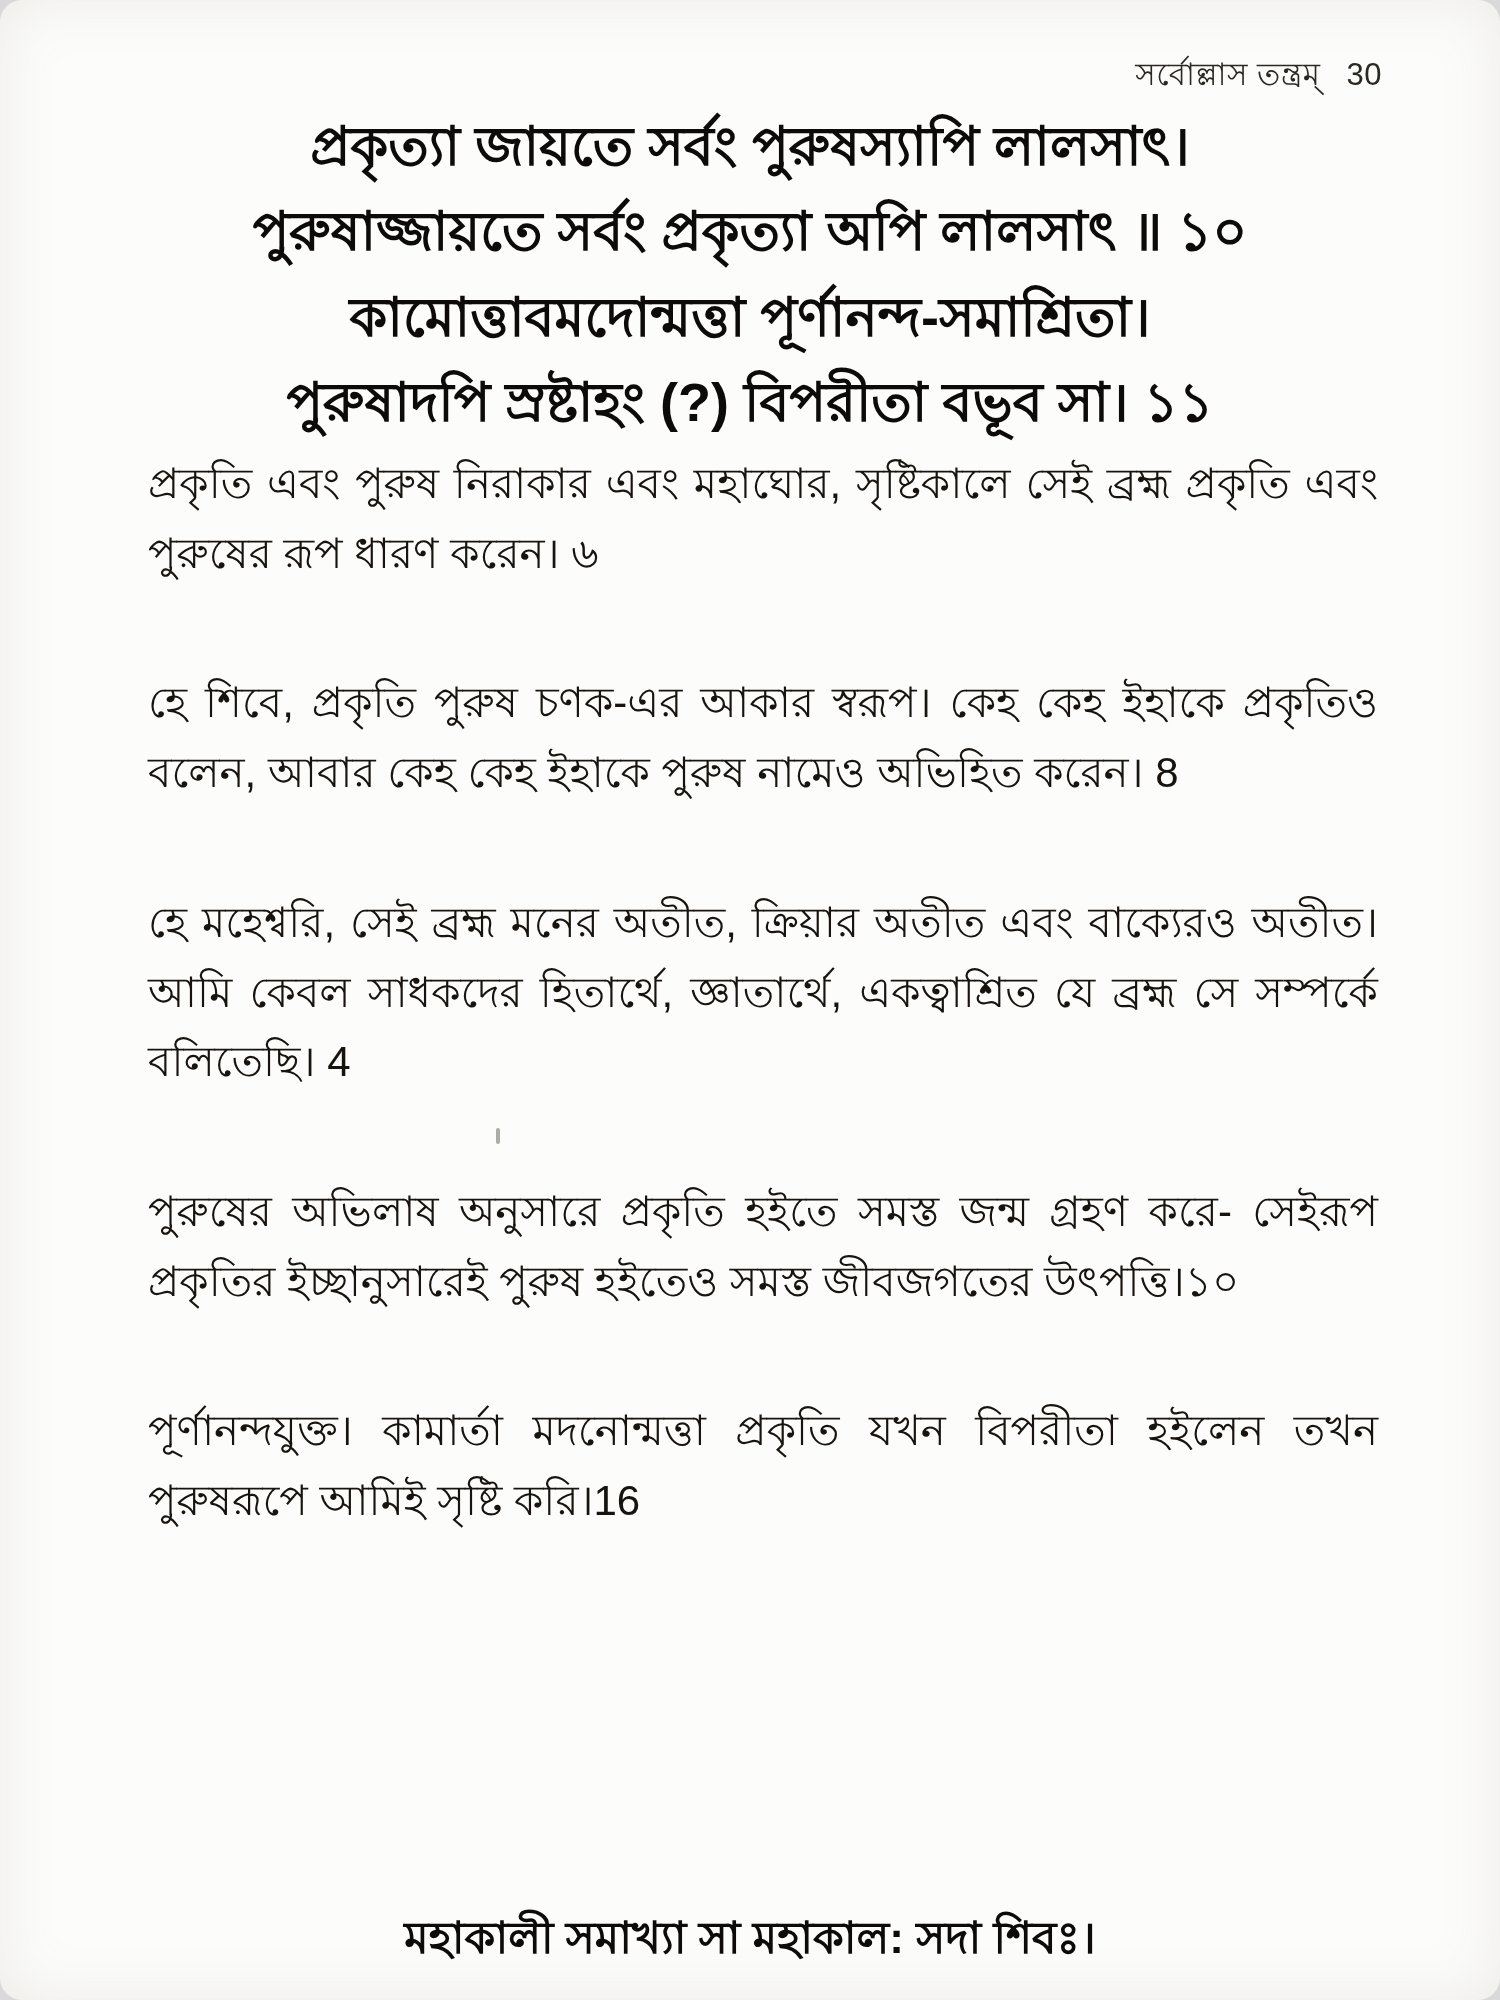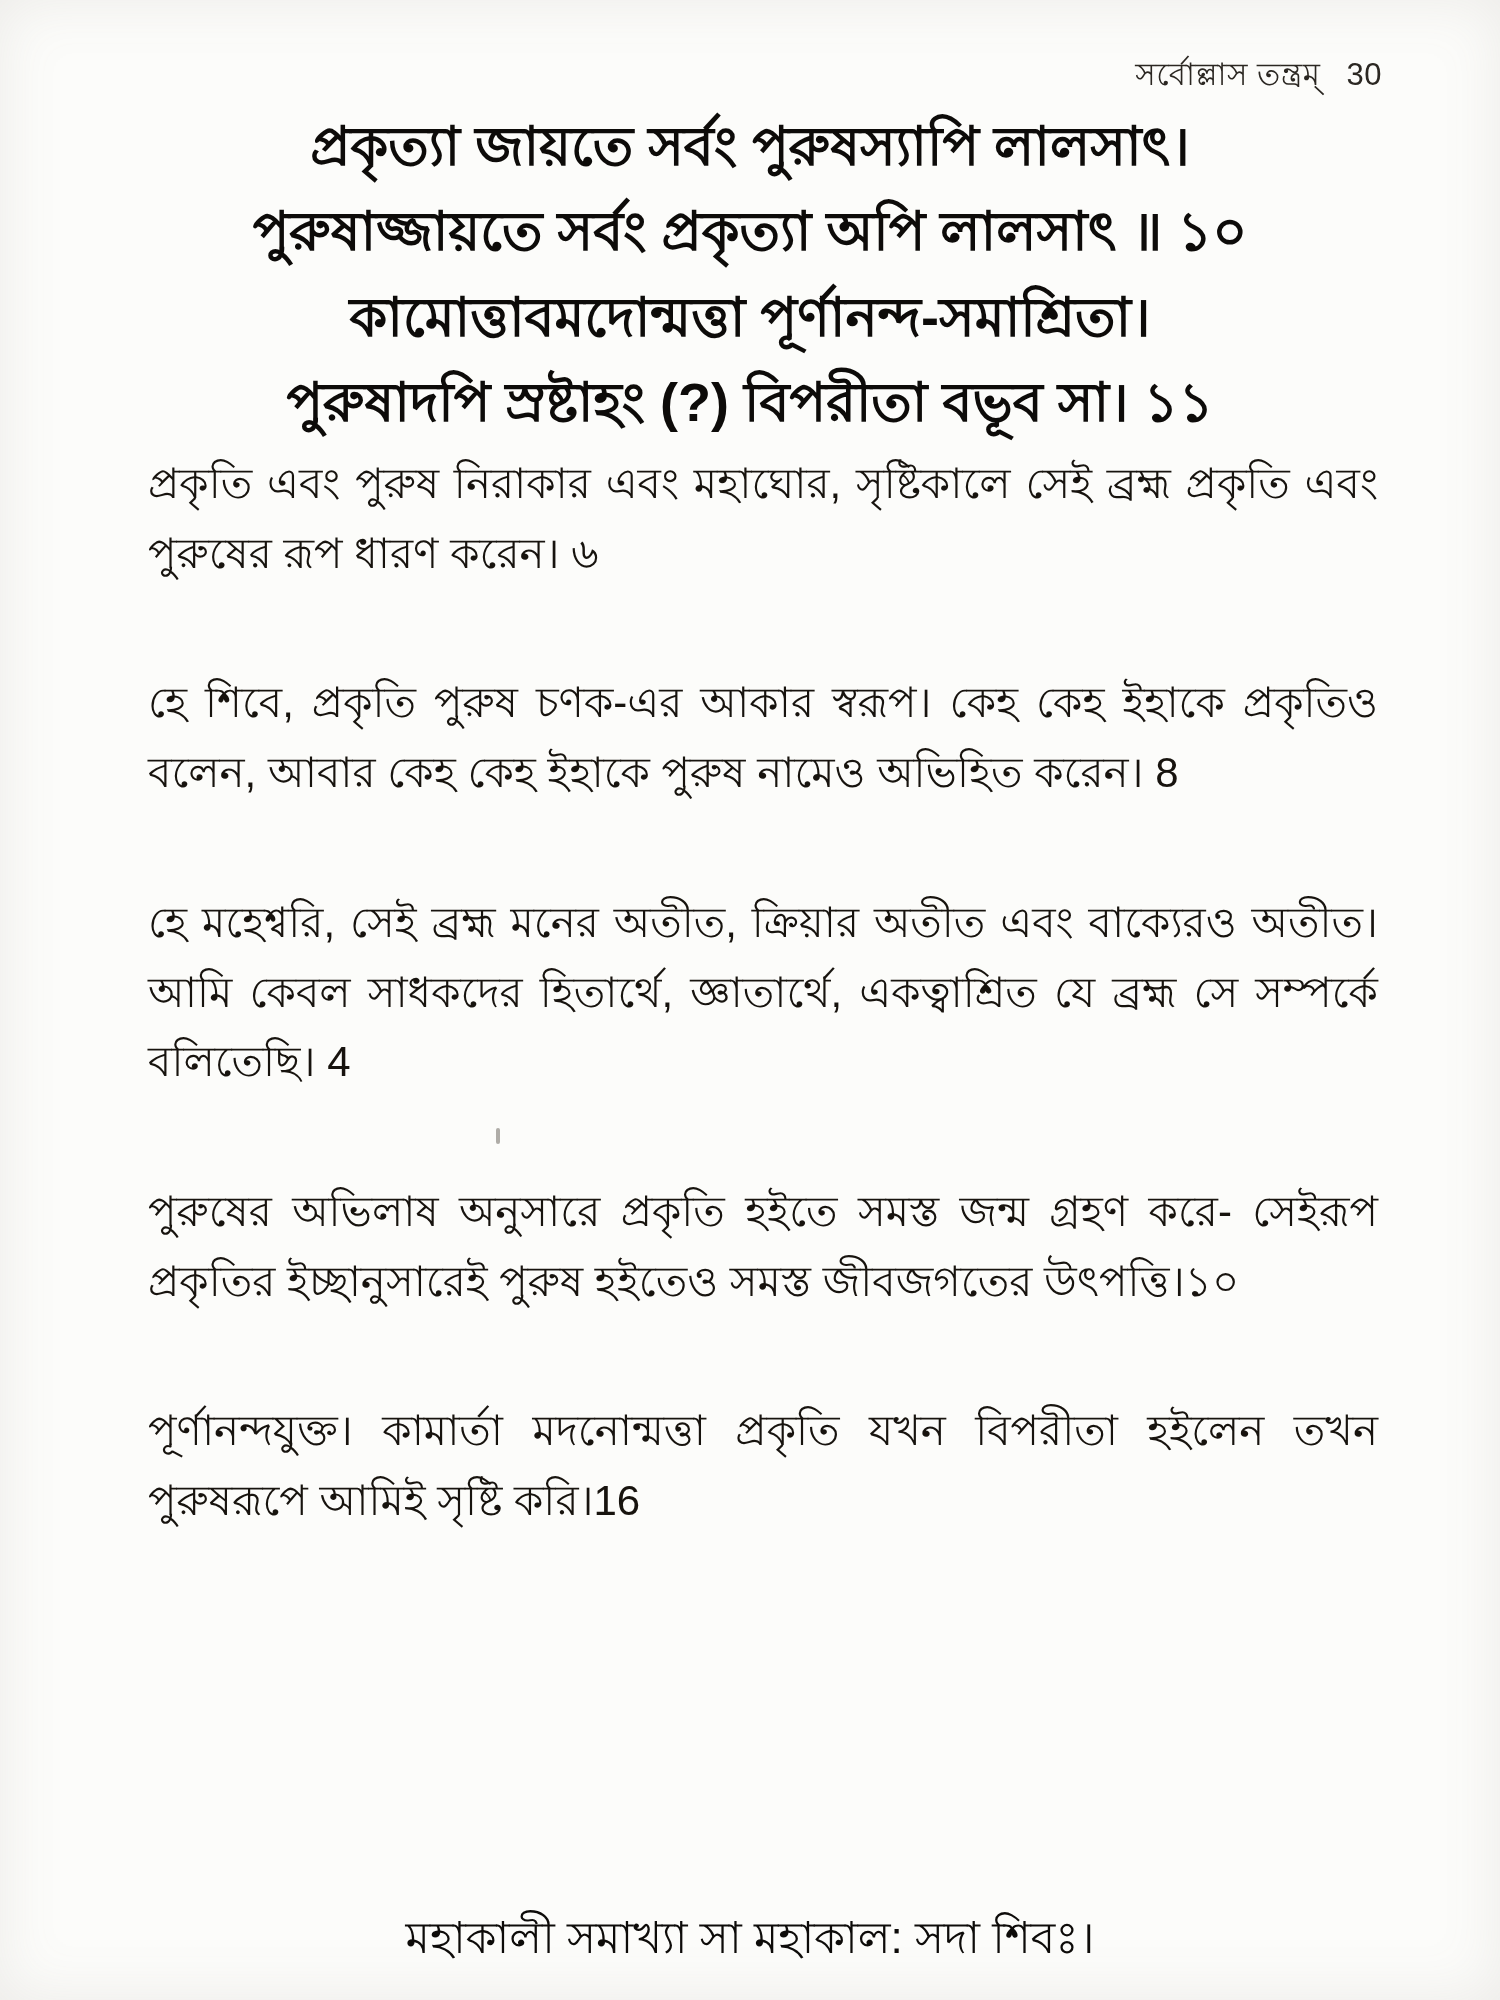--- a/index.html
+++ b/index.html
@@ -12,20 +12,21 @@
   }
 
   .page {
     position: relative;
     width: 1500px;
     height: 2000px;
     background: #fcfcfa;
     color: #16130f;
     overflow: hidden;
     box-shadow: inset 0 0 60px rgba(120,115,105,0.12);
+    border-radius: 22px;
   }
 
   
   .header-row {
     position: absolute;
     top: 50px;
     right: 118px;
     display: flex;
     align-items: baseline;
     gap: 26px;
@@ -76,21 +77,21 @@
     opacity: 0.55;
   }
 
   
   .footer-verse {
     position: absolute;
     bottom: 22px;
     left: 0;
     width: 100%;
     text-align: center;
-    font-weight: 400;
+    font-weight: 700;
     font-size: 44px;
     color: #0d0b09;
   }
 </style>
 </head>
 <body>
 
 <div class="page">
 
   <div class="header-row">

